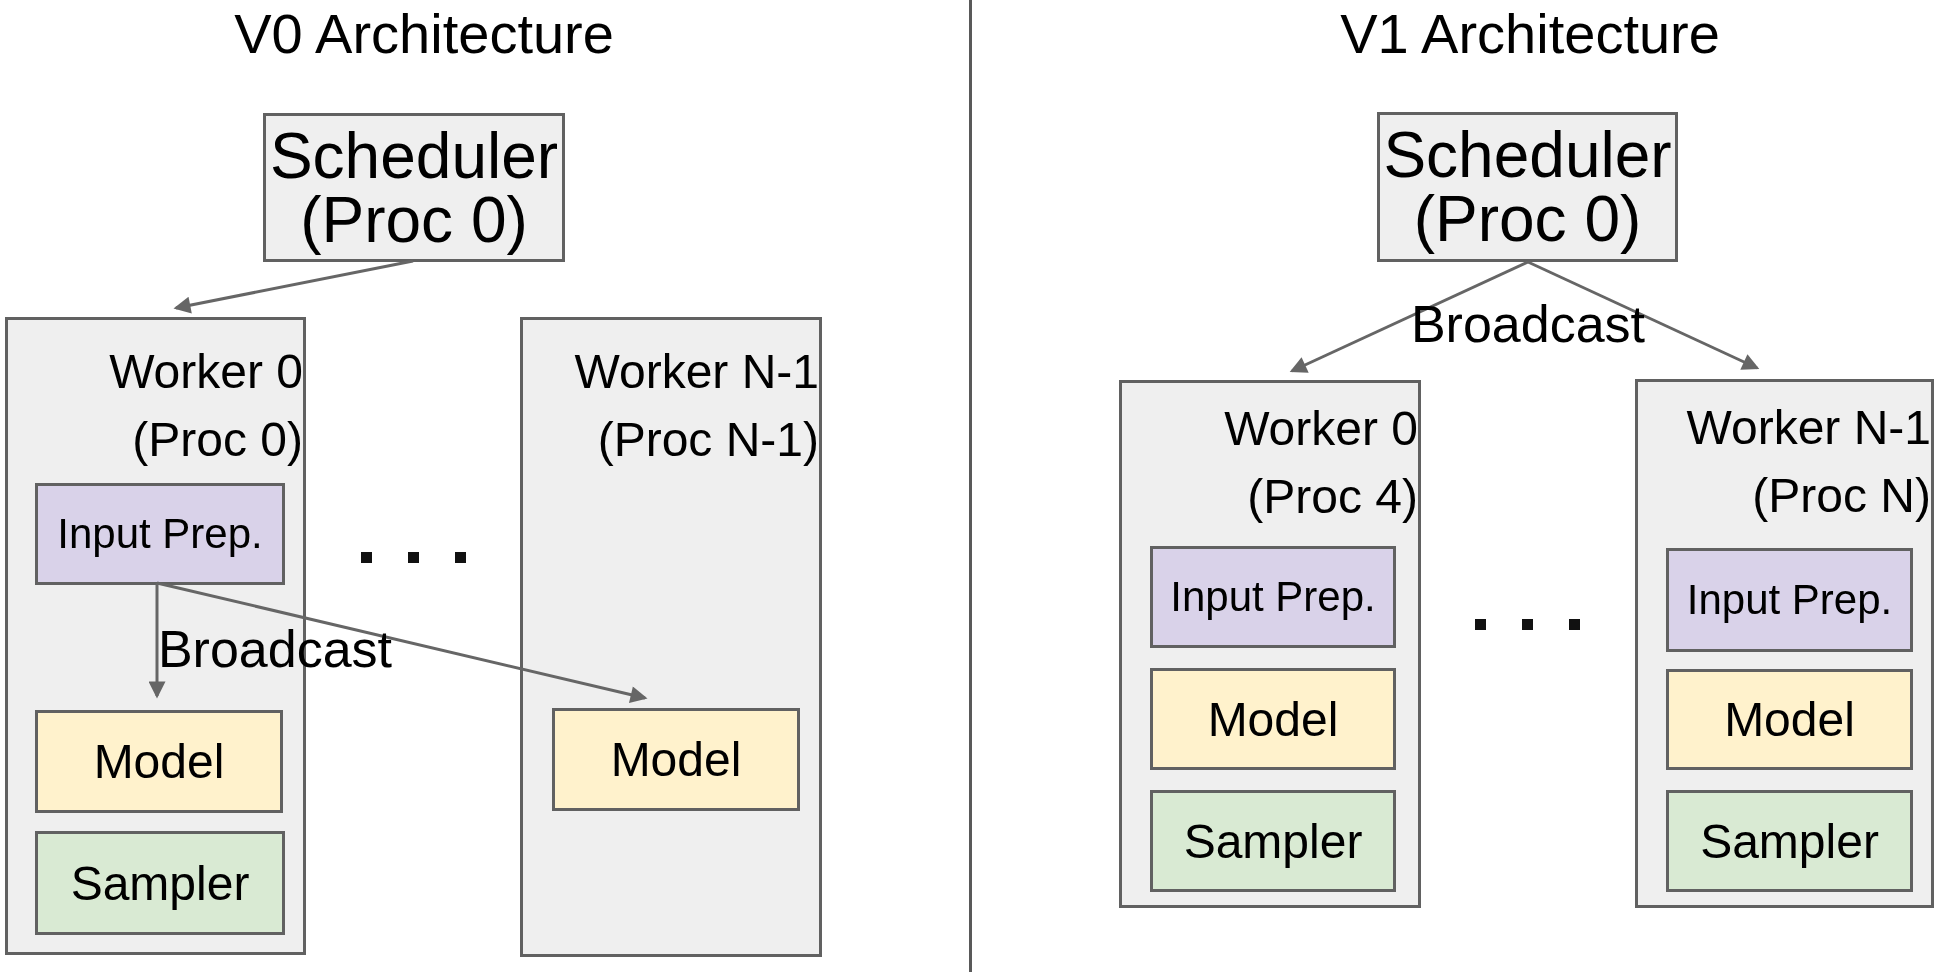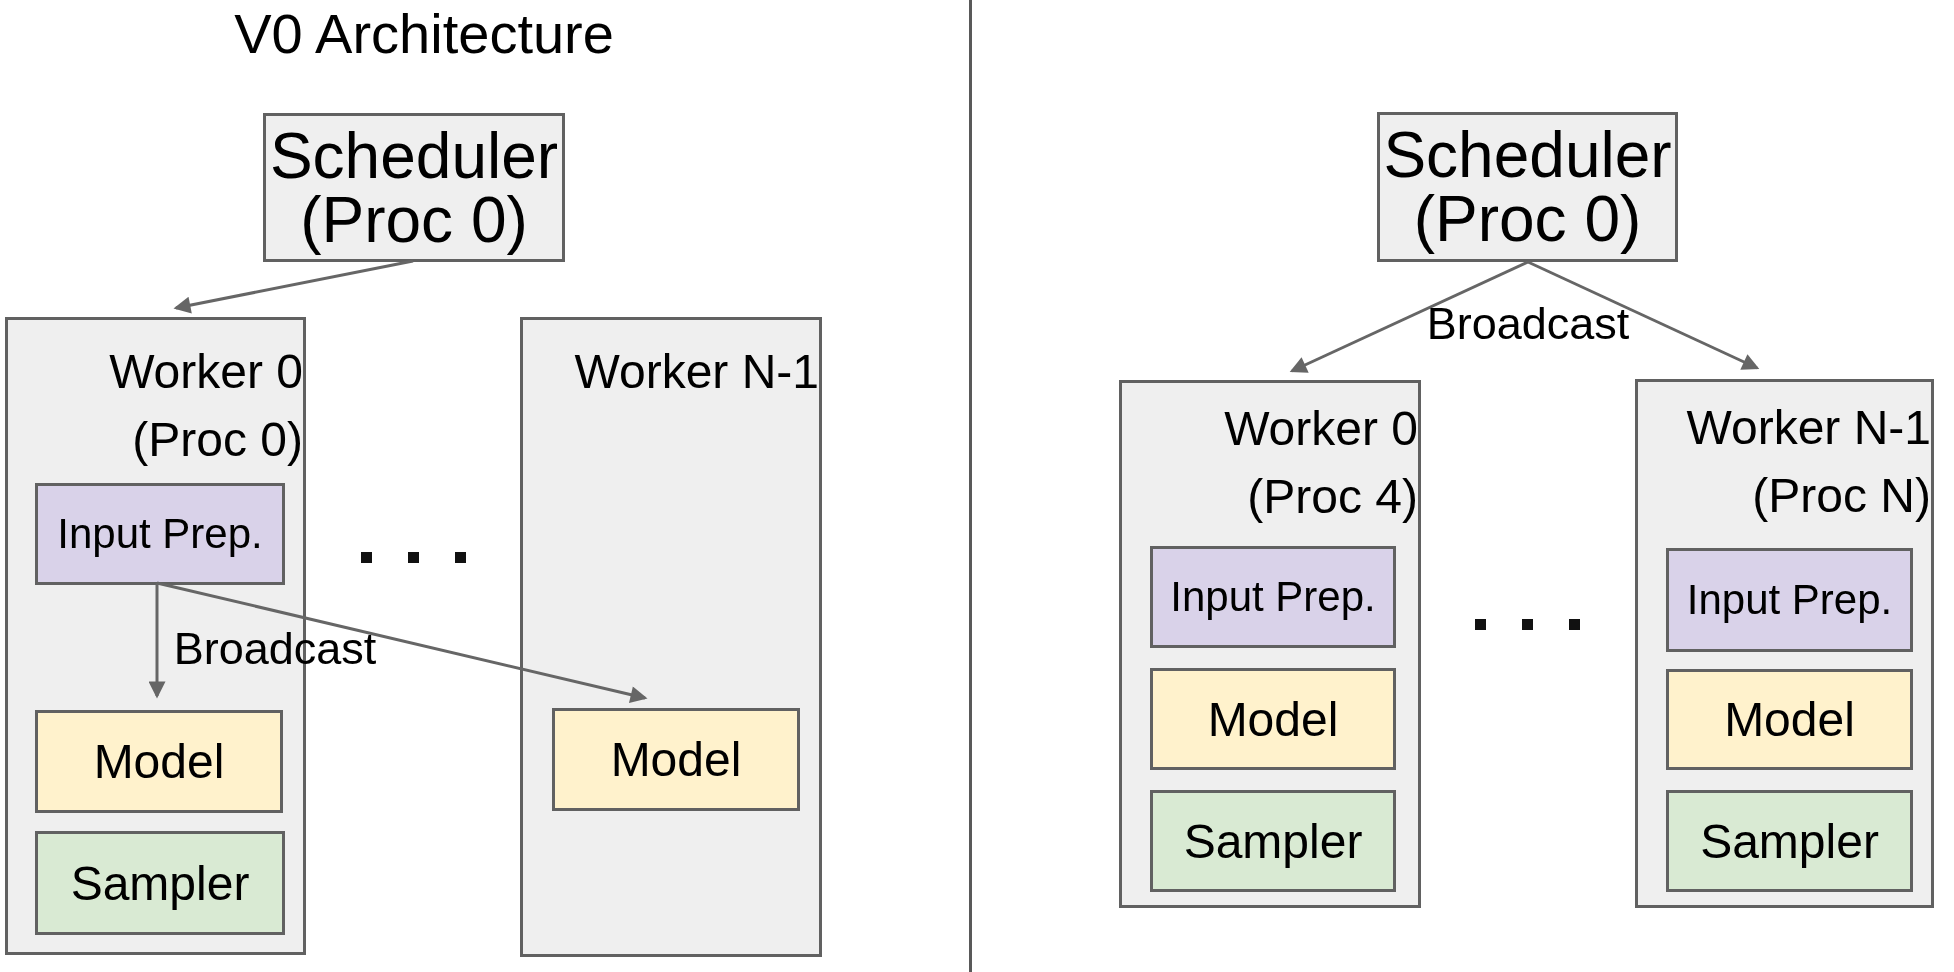--- a/index.html
+++ b/index.html
@@ -60,21 +60,21 @@
     font-size: 48px;
     white-space: nowrap;
   }
   .inner.prep    { background: #d9d2e9; font-size: 42px; }
   .inner.model   { background: #fff2cc; }
   .inner.sampler { background: #d9ead3; }
   .broadcast {
     position: absolute;
     width: 330px;
     text-align: center;
-    font-size: 45px;
+    font-size: 52px;
     line-height: 48px;
     z-index: 7;
     white-space: nowrap;
   }
   .dots {
     position: absolute;
     display: flex;
     z-index: 2;
   }
   .dots .dot {
@@ -123,34 +123,36 @@
       <span>Model</span>
     </div>
     <div class="inner sampler" style="left:27px; top:511px; width:250px; height:104px;">
       <span>Sampler</span>
     </div>
   </div>
 
   <div class="box" style="left:520px; top:317px; width:302px; height:640px;">
     <div class="worker-label" style="top:18px;">
       <div>Worker N-1</div>
+      <div>(Proc N-1)</div>
     </div>
     <div class="inner model" style="left:29px; top:388px; width:248px; height:103px;">
       <span>Model</span>
     </div>
   </div>
 
   <div class="broadcast" style="left:110px; top:625px;">Broadcast</div>
 
   <div class="dots" style="left:361px; top:552px;">
     <div class="dot"></div>
     <div class="dot"></div>
     <div class="dot"></div>
   </div>
 
+  <div class="title" style="left:1220px;">V1 Architecture</div>
 
   <div class="box scheduler" style="left:1377px; top:112px; width:301px; height:150px;">
     <div>Scheduler</div>
     <div>(Proc 0)</div>
   </div>
 
   <div class="broadcast" style="left:1363px; top:300px;">Broadcast</div>
 
   <div class="box" style="left:1119px; top:380px; width:302px; height:528px;">
     <div class="worker-label" style="top:12px;">

